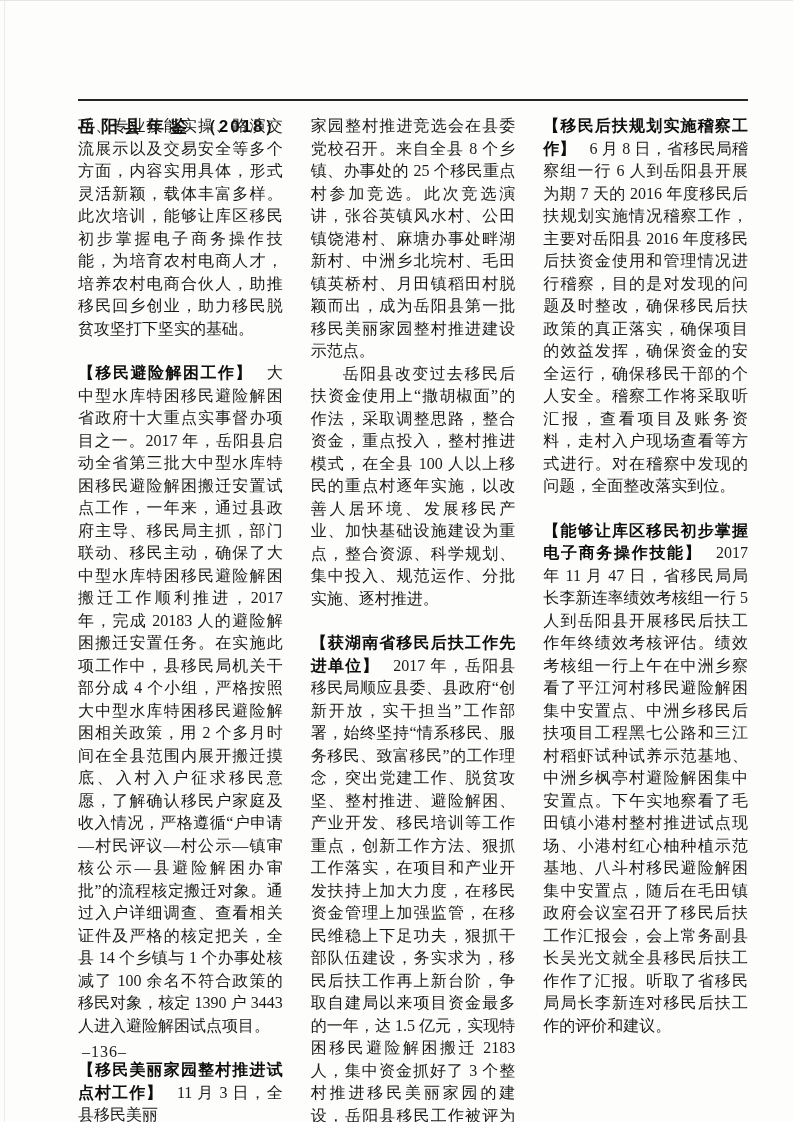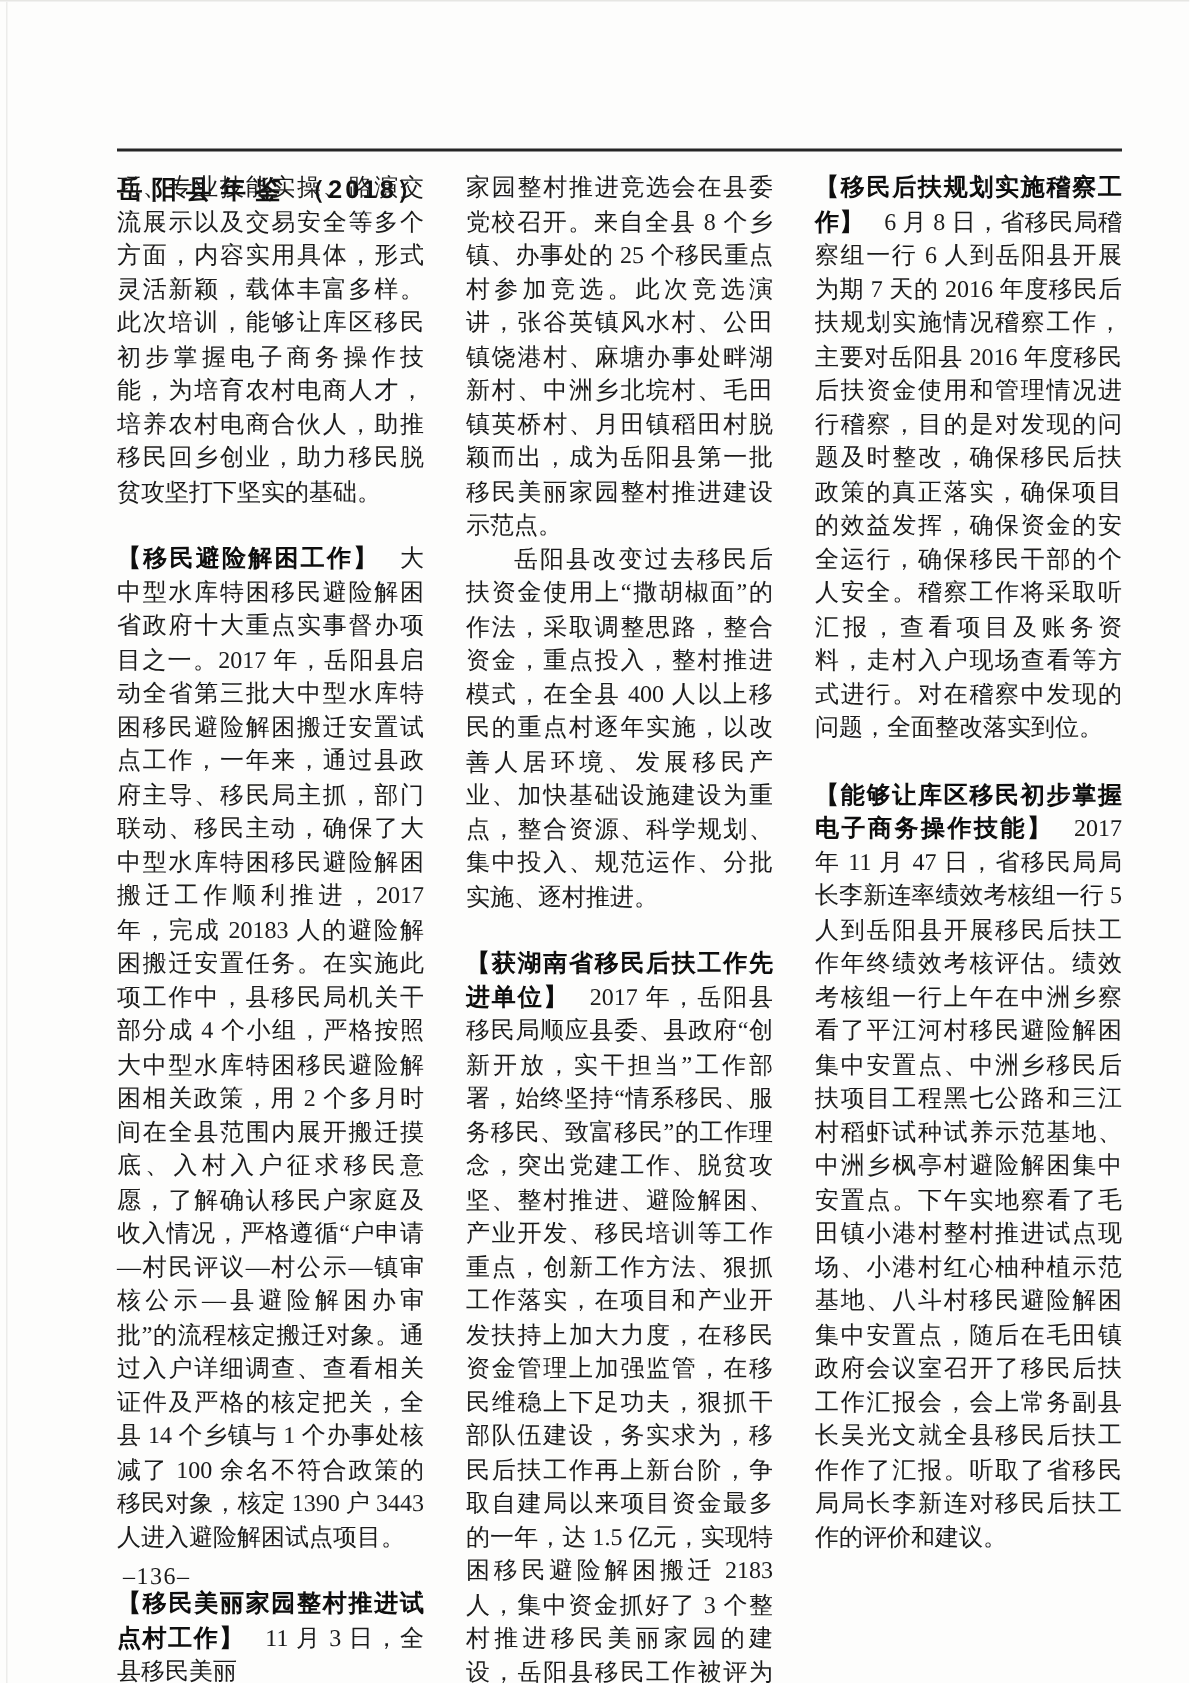--- a/index.html
+++ b/index.html
@@ -87,21 +87,21 @@
   <div class="cols">
 
     <div class="col">
       <p><span>巧、专业技能实操、路演交流展示以及交易安全等多个方面，内容实用具体，形式灵活新颖，载体丰富多样。此次培训，能够让库区移民初步掌握电子商务操作技能，为培育农村电商人才，培养农村电商合伙人，助推移民回乡创业，助力移民脱贫攻坚打下坚实的基础。</span></p>
       <p class="sec-block"><b class="sec-head">【移民避险解困工作】</b><span>大中型水库特困移民避险解困省政府十大重点实事督办项目之一。2017 年，岳阳县启动全省第三批大中型水库特困移民避险解困搬迁安置试点工作，一年来，通过县政府主导、移民局主抓，部门联动、移民主动，确保了大中型水库特困移民避险解困搬迁工作顺利推进，2017 年，完成 20183 人的避险解困搬迁安置任务。在实施此项工作中，县移民局机关干部分成 4 个小组，严格按照大中型水库特困移民避险解困相关政策，用 2 个多月时间在全县范围内展开搬迁摸底、入村入户征求移民意愿，了解确认移民户家庭及收入情况，严格遵循“户申请—村民评议—村公示—镇审核公示—县避险解困办审批”的流程核定搬迁对象。通过入户详细调查、查看相关证件及严格的核定把关，全县 14 个乡镇与 1 个办事处核减了 100 余名不符合政策的移民对象，核定 1390 户 3443 人进入避险解困试点项目。</span></p>
       <p class="sec-block"><b class="sec-head">【移民美丽家园整村推进试点村工作】</b><span>11 月 3 日，全县移民美丽</span></p>
     </div>
 
     <div class="col">
       <p><span>家园整村推进竞选会在县委党校召开。来自全县 8 个乡镇、办事处的 25 个移民重点村参加竞选。此次竞选演讲，张谷英镇风水村、公田镇饶港村、麻塘办事处畔湖新村、中洲乡北垸村、毛田镇英桥村、月田镇稻田村脱颖而出，成为岳阳县第一批移民美丽家园整村推进建设示范点。</span></p>
-      <p class="indent"><span>岳阳县改变过去移民后扶资金使用上“撒胡椒面”的作法，采取调整思路，整合资金，重点投入，整村推进模式，在全县 400 人以上移民的重点村逐年实施，以改善人居环境、发展移民产业、加快基础设施建设为重点，整合资源、科学规划、集中投入、规范运作、分批实施、逐村推进。</span></p>
+      <p class="indent"><span>岳阳县改变过去移民后扶资金使用上“撒胡椒面”的作法，采取调整思路，整合资金，重点投入，整村推进模式，在全县 100 人以上移民的重点村逐年实施，以改善人居环境、发展移民产业、加快基础设施建设为重点，整合资源、科学规划、集中投入、规范运作、分批实施、逐村推进。</span></p>
       <p class="sec-block"><b class="sec-head">【获湖南省移民后扶工作先进单位】</b><span>2017 年，岳阳县移民局顺应县委、县政府“创新开放，实干担当”工作部署，始终坚持“情系移民、服务移民、致富移民”的工作理念，突出党建工作、脱贫攻坚、整村推进、避险解困、产业开发、移民培训等工作重点，创新工作方法、狠抓工作落实，在项目和产业开发扶持上加大力度，在移民资金管理上加强监管，在移民维稳上下足功夫，狠抓干部队伍建设，务实求为，移民后扶工作再上新台阶，争取自建局以来项目资金最多的一年，达 1.5 亿元，实现特困移民避险解困搬迁 2183 人，集中资金抓好了 3 个整村推进移民美丽家园的建设，岳阳县移民工作被评为全省移民后扶工作先进单位。</span></p>
     </div>
 
     <div class="col">
       <p><b class="sec-head">【移民后扶规划实施稽察工作】</b><span>6 月 8 日，省移民局稽察组一行 6 人到岳阳县开展为期 7 天的 2016 年度移民后扶规划实施情况稽察工作，主要对岳阳县 2016 年度移民后扶资金使用和管理情况进行稽察，目的是对发现的问题及时整改，确保移民后扶政策的真正落实，确保项目的效益发挥，确保资金的安全运行，确保移民干部的个人安全。稽察工作将采取听汇报，查看项目及账务资料，走村入户现场查看等方式进行。对在稽察中发现的问题，全面整改落实到位。</span></p>
       <p class="sec-block"><b class="sec-head">【能够让库区移民初步掌握电子商务操作技能】</b><span>2017 年 11 月 47 日，省移民局局长李新连率绩效考核组一行 5 人到岳阳县开展移民后扶工作年终绩效考核评估。绩效考核组一行上午在中洲乡察看了平江河村移民避险解困集中安置点、中洲乡移民后扶项目工程黑七公路和三江村稻虾试种试养示范基地、中洲乡枫亭村避险解困集中安置点。下午实地察看了毛田镇小港村整村推进试点现场、小港村红心柚种植示范基地、八斗村移民避险解困集中安置点，随后在毛田镇政府会议室召开了移民后扶工作汇报会，会上常务副县长吴光文就全县移民后扶工作作了汇报。听取了省移民局局长李新连对移民后扶工作的评价和建议。</span></p>
     </div>
 
   </div>
 

